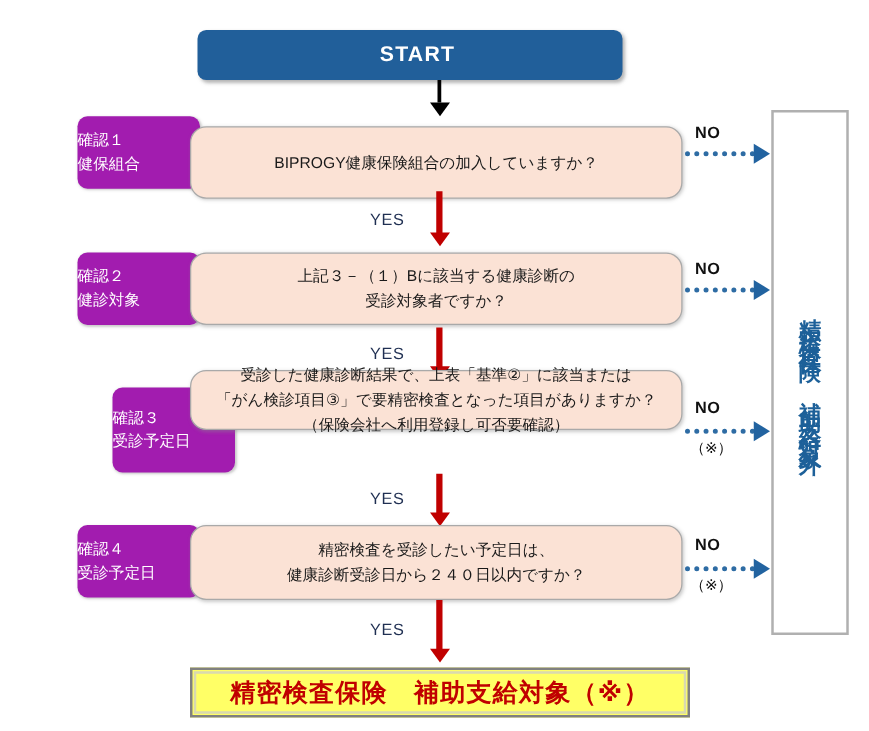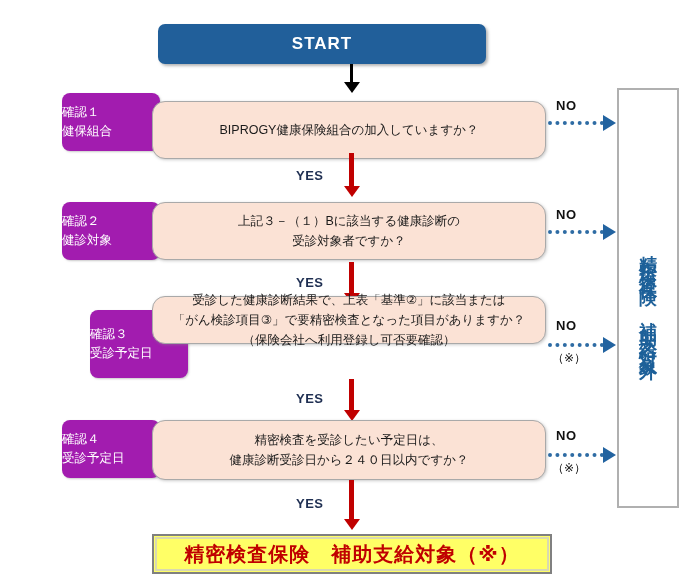--- a/index.html
+++ b/index.html
@@ -28,20 +28,21 @@
     background: #215f9a;
     border-radius: 7px;
     box-shadow: 2px 2px 3px rgba(120,120,120,0.55);
     display: flex;
     align-items: center;
     justify-content: center;
     color: #ffffff;
     font-size: 17px;
     font-weight: bold;
     letter-spacing: 1px;
+    padding-left: 12px;
   }
 
   
   .step-label {
     position: absolute;
     width: 98px;
     background: #a21caf;
     border-radius: 8px;
     box-shadow: 1px 1px 2px rgba(150,150,150,0.5);
     display: flex;
@@ -95,21 +96,21 @@
     border-top: 11px solid #c00000;
   }
 
   
   .v-arrow.black .shaft { background: #000000; width: 3px; left: 6px; }
   .v-arrow.black .head { border-top-color: #000000; }
 
   .yes-label {
     position: absolute;
     font-size: 13px;
-    font-weight: bold;
+    font-weight: normal;
     color: #1f2f52;
     letter-spacing: 0.5px;
   }
 
   
   .no-arrow {
     position: absolute;
     height: 10px;
     display: flex;
     align-items: center;

